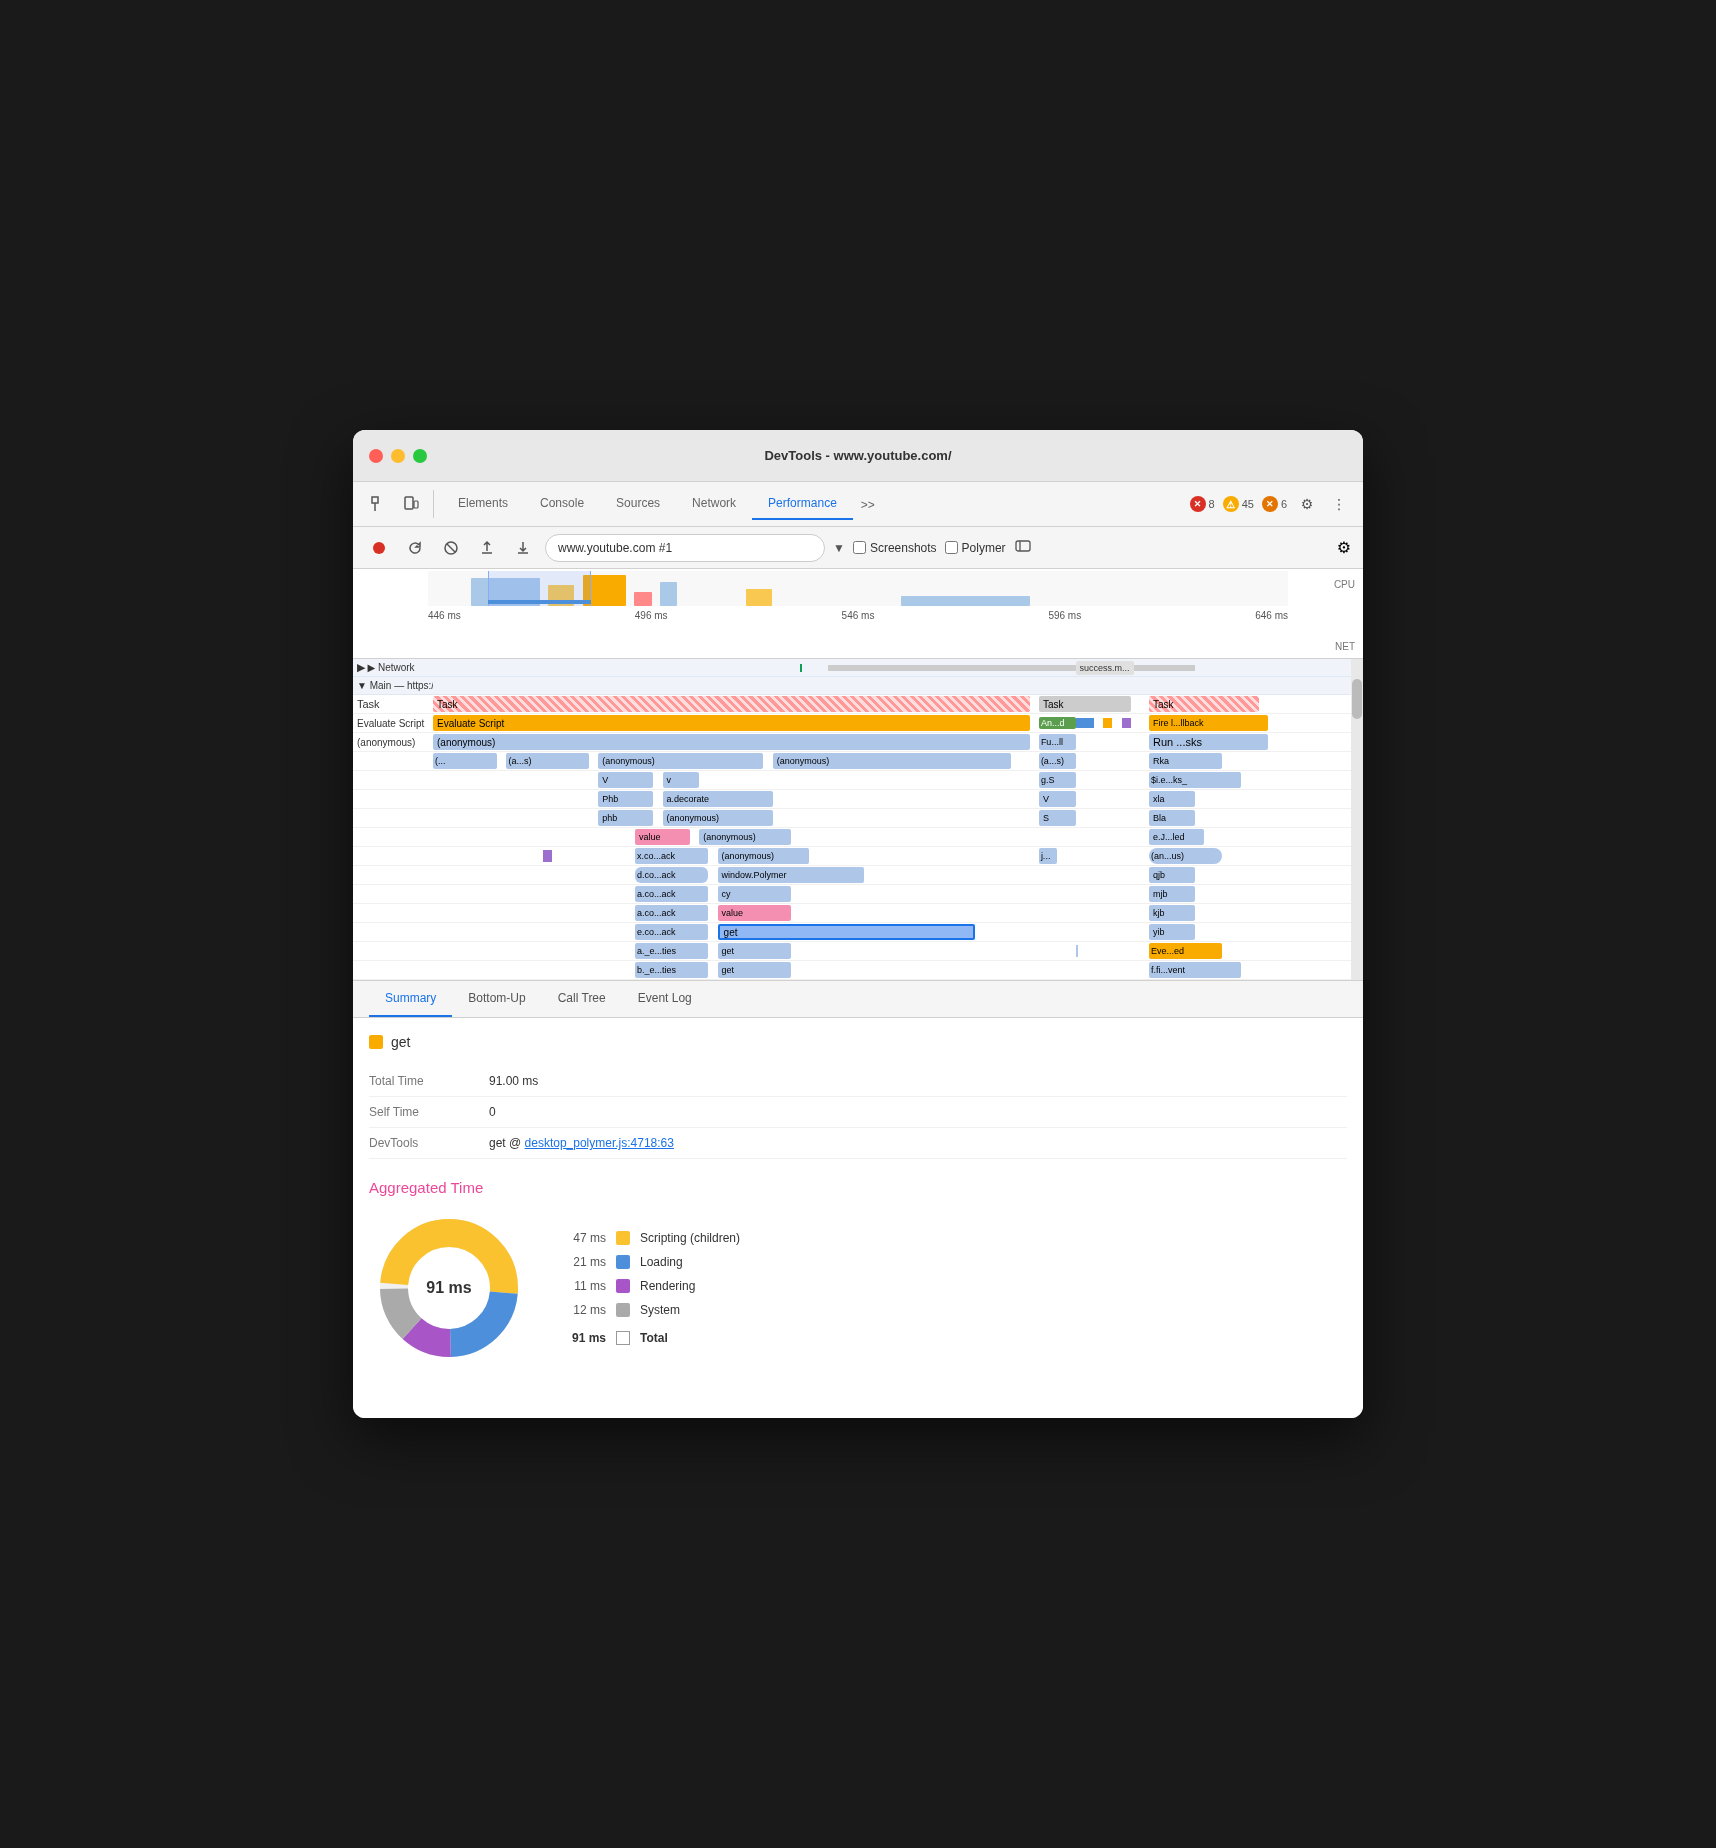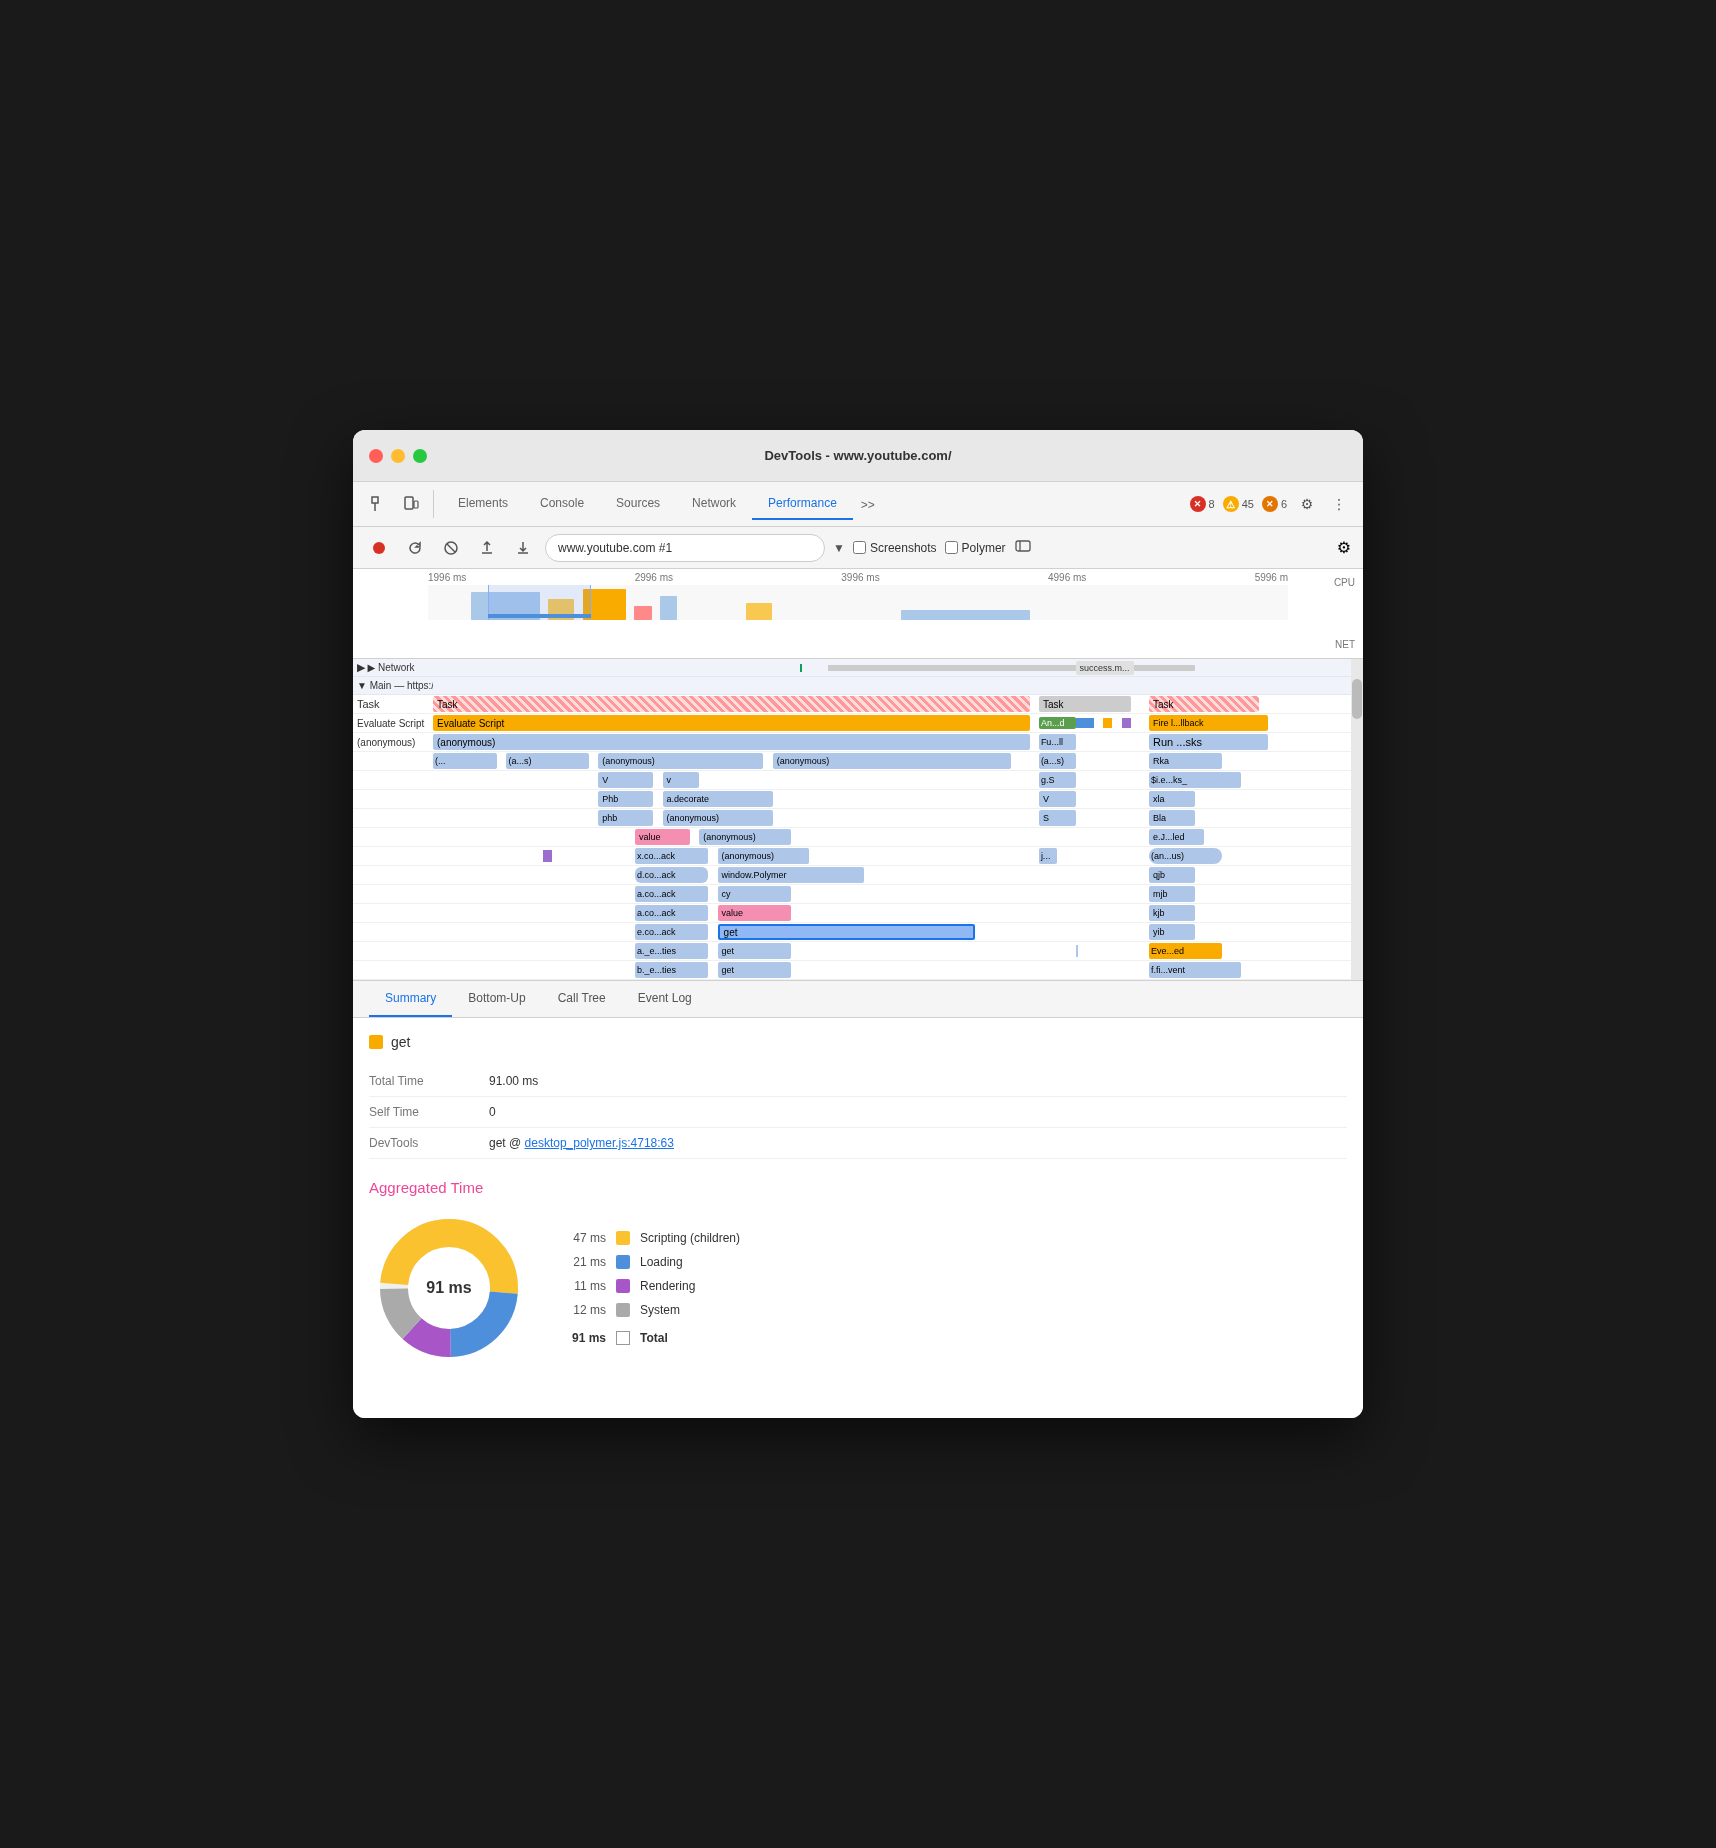--- a/index.html
+++ b/index.html
@@ -433,43 +433,43 @@
         <rect x="2" y="4" width="14" height="10" rx="2" stroke="#555" stroke-width="1.3" fill="none"></rect>
         <line x1="6" y1="4" x2="6" y2="14" stroke="#555" stroke-width="1.3"></line>
       </svg>
     </div>
     <div style="margin-left:auto;">⚙</div>
   </div>
 
   <div class="timeline-area">
     <div style="position:relative;height:100%;">
 
-      <div style="display:flex;padding:3px 75px 0 75px;font-size:10px;color:#777;justify-content:space-between;">
-        <span>1996 ms</span>
-        <span>2996 ms</span>
-        <span>3996 ms</span>
-        <span>4996 ms</span>
-        <span>5996 m</span>
-      </div>
 
       <div style="height:35px;margin:2px 75px;background:#f8f8f8;position:relative;overflow:hidden;">
 
         <div style="position:absolute;bottom:0;left:5%;width:8%;height:80%;background:#aac8e8;border-radius:1px;"></div>
         <div style="position:absolute;bottom:0;left:14%;width:3%;height:60%;background:#f9c850;border-radius:1px;"></div>
         <div style="position:absolute;bottom:0;left:18%;width:5%;height:90%;background:#f9ab00;border-radius:1px;"></div>
         <div style="position:absolute;bottom:0;left:24%;width:2%;height:40%;background:#f88;border-radius:1px;"></div>
         <div style="position:absolute;bottom:0;left:27%;width:2%;height:70%;background:#aac8e8;border-radius:1px;"></div>
         <div style="position:absolute;bottom:0;left:37%;width:3%;height:50%;background:#f9c850;border-radius:1px;"></div>
         <div style="position:absolute;bottom:0;left:55%;width:15%;height:30%;background:#aac8e8;border-radius:1px;"></div>
 
         <div style="position:absolute;top:0;left:7%;width:12%;height:100%;background:rgba(100,150,255,0.15);border-left:1px solid #88aaff;border-right:1px solid #88aaff;"></div>
 
         <div style="position:absolute;bottom:2px;left:7%;width:12%;height:4px;background:#4d8fdb;"></div>
       </div>
 
+      <div style="display:flex;padding:2px 75px 0 75px;font-size:10px;color:#555;justify-content:space-between;">
+        <span>446 ms</span>
+        <span>496 ms</span>
+        <span>546 ms</span>
+        <span>596 ms</span>
+        <span>646 ms</span>
+      </div>
       <span class="cpu-label">CPU</span>
       <span class="net-label">NET</span>
     </div>
   </div>
 
   <div class="flame-area" style="position:relative;">
     <div class="scrollbar-right">
       <div class="scrollbar-thumb"></div>
     </div>
 

